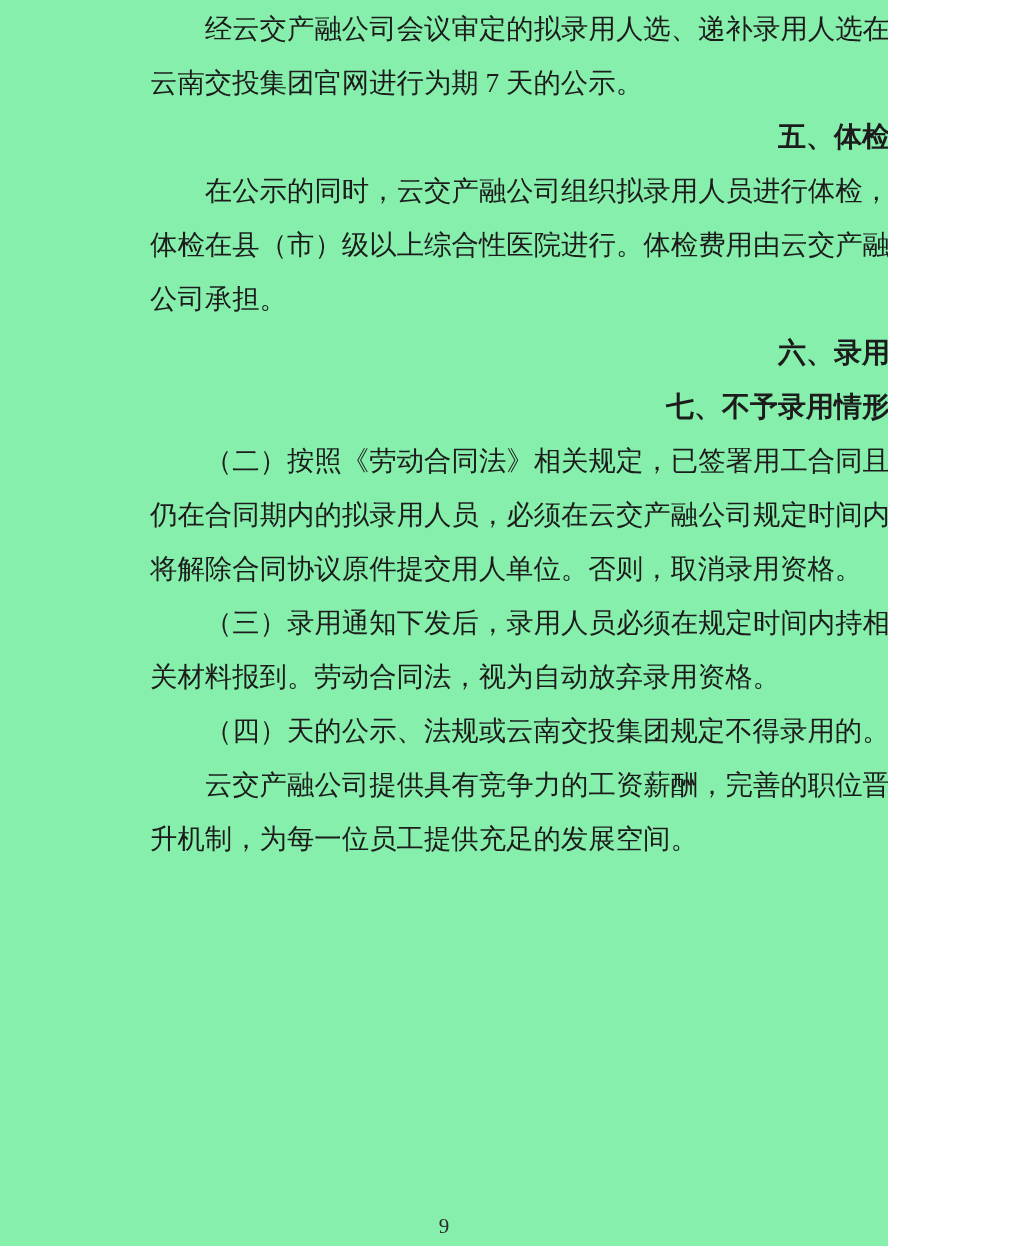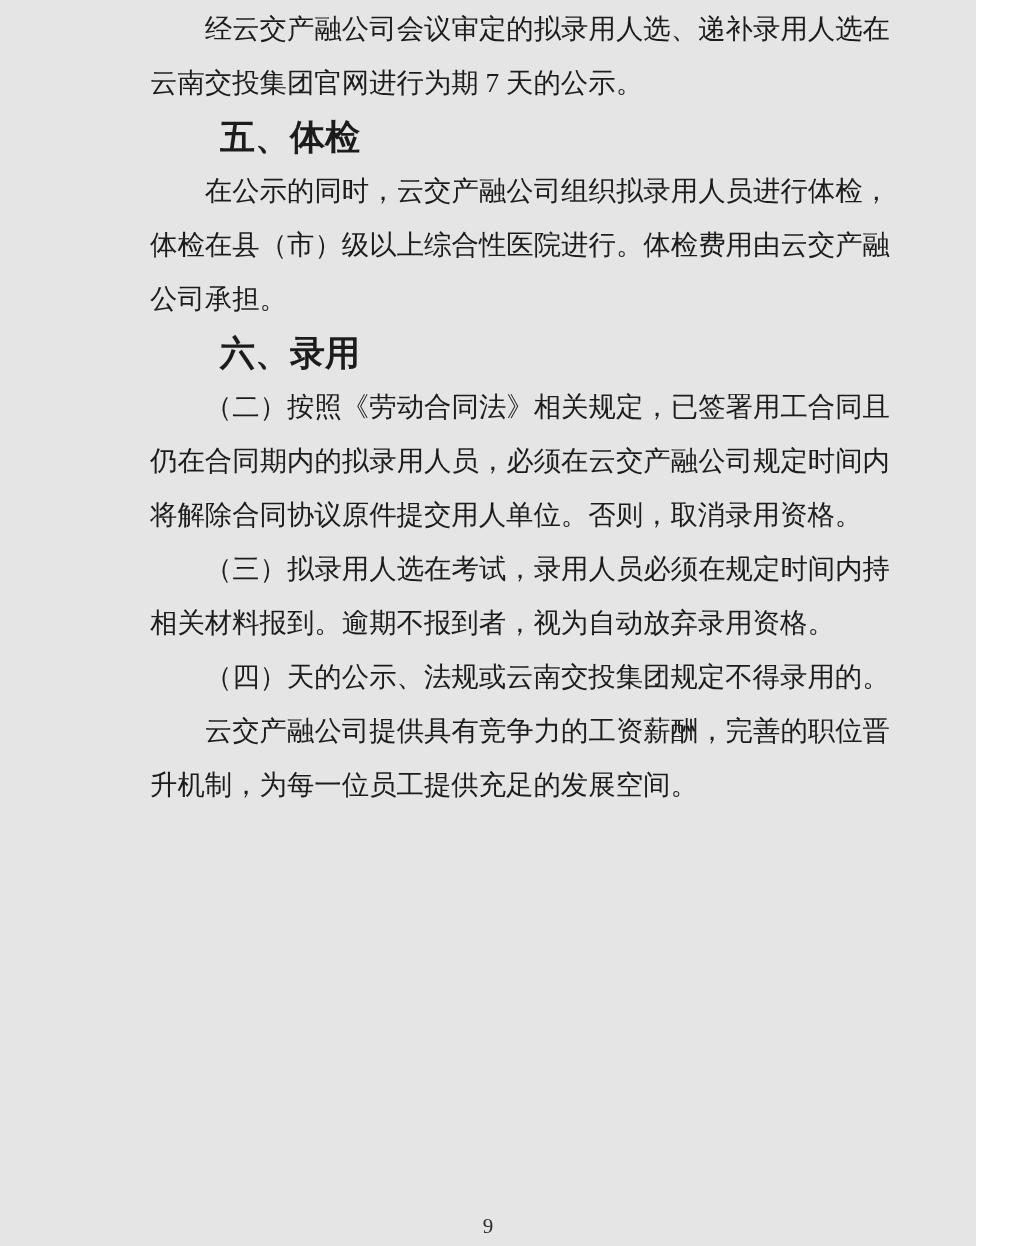--- a/index.html
+++ b/index.html
@@ -2,23 +2,23 @@
 <html><head>
 <meta charset="utf-8">
 <style>
   html, body {
     margin: 0;
     padding: 0;
     background: #ffffff;
   }
   .page {
     position: relative;
-    width: 976px;
+    width: 888px;
     height: 1246px;
-    background: #e5e5e5;
+    background: #86efac;
     overflow: hidden;
     font-family: "Liberation Serif", "DejaVu Serif", serif;
     color: #1c1c1c;
   }
   .doc {
     position: absolute;
     top: 2px;
     left: 150px;
     width: 740px;
     font-size: 27.4px;
@@ -27,26 +27,26 @@
     text-justify: inter-character;
     word-break: break-all;
     overflow-wrap: break-word;
   }
   .doc p {
     margin: 0;
     text-indent: 2em;
   }
   .doc h2 {
     margin: 0;
-    font-size: 35px;
+    font-size: 28px;
     line-height: 54px;
     text-indent: 2em;
     font-weight: bold;
     font-family: "Liberation Sans", "DejaVu Sans", sans-serif;
-    text-align: left;
+    text-align: right;
   }
   .page-number {
     position: absolute;
     left: 0;
     right: 0;
     bottom: 8px;
     text-align: center;
     font-size: 21px;
     line-height: 24px;
     color: #2a2a2a;
@@ -55,20 +55,21 @@
 </style>
 </head>
 <body>
 
 <div class="page">
   <div class="doc">
     <p>经云交产融公司会议审定的拟录用人选、递补录用人选在云南交投集团官网进行为期 7 天的公示。</p>
     <h2>五、体检</h2>
     <p>在公示的同时，云交产融公司组织拟录用人员进行体检，体检在县（市）级以上综合性医院进行。体检费用由云交产融公司承担。</p>
     <h2>六、录用</h2>
+    <h2>七、不予录用情形</h2>
     <p>（二）按照《劳动合同法》相关规定，已签署用工合同且仍在合同期内的拟录用人员，必须在云交产融公司规定时间内将解除合同协议原件提交用人单位。否则，取消录用资格。</p>
-    <p>（三）拟录用人选在考试，录用人员必须在规定时间内持相关材料报到。逾期不报到者，视为自动放弃录用资格。</p>
+    <p>（三）录用通知下发后，录用人员必须在规定时间内持相关材料报到。劳动合同法，视为自动放弃录用资格。</p>
     <p>（四）天的公示、法规或云南交投集团规定不得录用的。</p>
     <p>云交产融公司提供具有竞争力的工资薪酬，完善的职位晋升机制，为每一位员工提供充足的发展空间。</p>
   </div>
 
   <div class="page-number">9</div>
 </div>
 
 </body></html>

